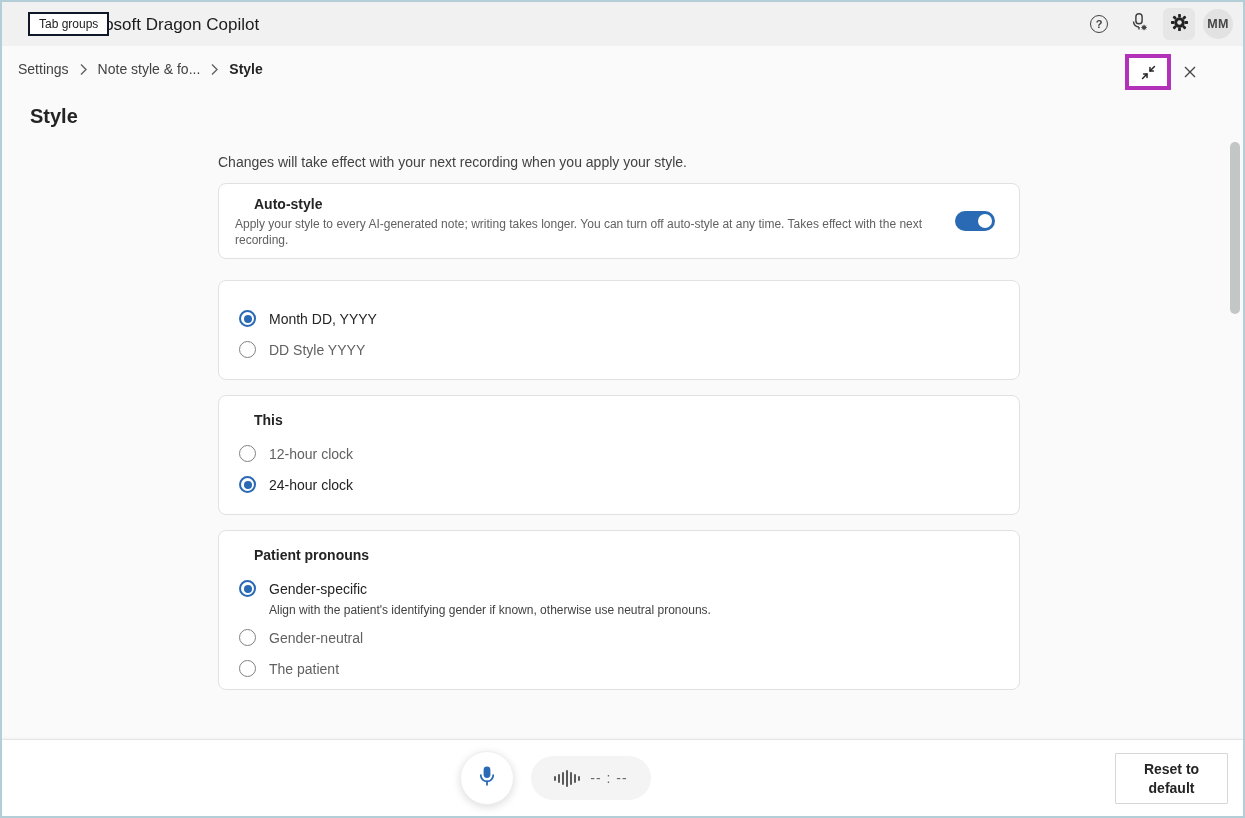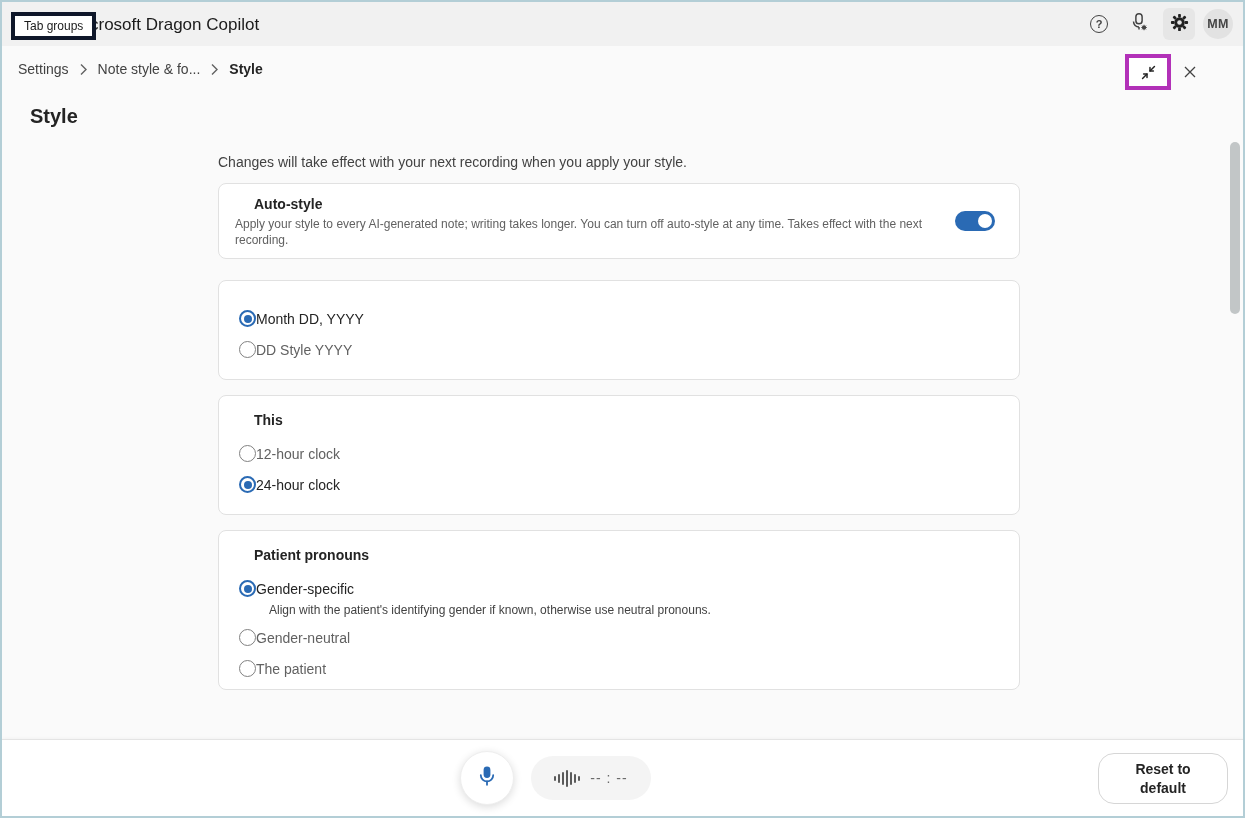--- a/index.html
+++ b/index.html
@@ -4,21 +4,21 @@
 <style>
   * { margin:0; padding:0; box-sizing:border-box; }
   html,body { width:1245px; height:818px; }
   body { font-family:"Liberation Sans","DejaVu Sans",sans-serif; background:#fff; }
 
   .window { position:relative; width:1245px; height:818px; border:2px solid #b3ced6; background:#fafafa; overflow:hidden; }
 
   
   .titlebar { position:absolute; top:0; left:0; right:0; height:44px; background:#f1f1f1; }
   .app-title { position:absolute; left:88px; top:13px; font-size:17px; color:#1b1b1b; }
-  .tooltip { position:absolute; left:9px; top:10px; background:#fff; border:4px solid #0f172a; padding:3px 9px; font-size:12px; color:#1b1b1b; z-index:6; }
+  .tooltip { position:absolute; left:26px; top:10px; background:#fff; border:2px solid #0f172a; padding:3px 9px; font-size:12px; color:#1b1b1b; z-index:6; }
   .titlebar-icons { position:absolute; right:10px; top:0; height:44px; display:flex; align-items:center; gap:8px; }
   .tb-btn { width:32px; height:32px; display:flex; align-items:center; justify-content:center; border-radius:6px; }
   .tb-btn.active { background:#e6e6e6; }
   .help-circle { width:18px; height:18px; border:1.5px solid #424242; border-radius:50%; display:flex; align-items:center; justify-content:center; font-size:11px; color:#424242; font-weight:700; }
   .avatar { width:30px; height:30px; border-radius:50%; background:#e2e2e2; color:#464646; display:flex; align-items:center; justify-content:center; font-size:12.5px; font-weight:700; letter-spacing:.3px; }
 
   
   .crumb-row { position:absolute; top:44px; left:0; right:0; height:46px; display:flex; align-items:center; padding:0 16px; }
   .crumb { font-size:14px; color:#424242; cursor:default; }
   .crumb.current { color:#242424; font-weight:700; }
@@ -44,41 +44,41 @@
   
   .toggle { position:absolute; right:24px; top:50%; width:40px; height:20px; border-radius:10px; cursor:pointer; }
   .c1 .toggle, .c2 .toggle { transform:translateY(-50%); }
   .toggle.on { background:#2a6ab4; }
   .toggle.on .knob { position:absolute; right:3px; top:3px; width:14px; height:14px; background:#fff; border-radius:50%; }
   .toggle.off { background:#fff; border:1px solid #616161; }
   .toggle.off .knob { position:absolute; left:3px; top:2.5px; width:13px; height:13px; background:#474747; border-radius:50%; }
 
   
   .radio-group { margin-top:8px; }
-  .radio-row { display:flex; align-items:center; padding:7px 4px; cursor:pointer; }
+  .radio-row { display:flex; align-items:center; gap:13px; padding:7px 4px; cursor:pointer; }
   .radio { width:17px; height:17px; border-radius:50%; flex:0 0 auto; position:relative; }
   .radio.sel { border:2px solid #2a6ab4; background:#fff; }
   .radio.sel::after { content:""; position:absolute; left:50%; top:50%; width:8px; height:8px; margin:-4px 0 0 -4px; background:#2a6ab4; border-radius:50%; }
   .radio.unsel { border:1.5px solid #818181; background:#fff; }
   .radio-label { font-size:14px; }
   .radio-label.sel-text { color:#242424; }
   .radio-label.unsel-text { color:#616161; }
   .radio-sub { font-size:12px; color:#424242; margin:-2px 0 4px 34px; line-height:16px; }
 
   
   .scroll-thumb { position:absolute; right:3px; top:140px; width:10px; height:172px; background:#c2c6c7; border-radius:5px; z-index:4; }
 
   
   .footer { position:absolute; left:0; right:0; bottom:0; height:77px; background:#fff; border-top:1px solid #e4e4e4; box-shadow:0 -1px 3px rgba(0,0,0,.03); z-index:10; }
   .mic-btn { position:absolute; left:458px; top:11px; width:54px; height:54px; border-radius:50%; background:#fff; border:1px solid #eee; box-shadow:0 2px 8px rgba(0,0,0,.14); display:flex; align-items:center; justify-content:center; cursor:pointer; }
   .timer-pill { position:absolute; left:529px; top:16px; width:120px; height:44px; background:#f4f4f4; border-radius:22px; display:flex; align-items:center; justify-content:center; gap:10px; cursor:pointer; }
   .timer-text { font-size:14px; color:#6b6b6b; letter-spacing:1px; }
   .wave { display:flex; align-items:center; gap:2px; height:18px; }
   .wave i { display:block; width:2px; background:#5a5a5a; border-radius:1px; }
-  .reset-btn { position:absolute; right:15px; top:13px; width:130px; height:51px; background:#fff; border:1px solid #d6d6d6; border-radius:16px; font-family:inherit; font-size:14px; font-weight:600; color:#242424; line-height:19px; cursor:pointer; padding:0 16px; }
+  .reset-btn { position:absolute; right:15px; top:13px; width:113px; height:51px; background:#fff; border:1px solid #d6d6d6; border-radius:1px; font-family:inherit; font-size:14px; font-weight:600; color:#242424; line-height:19px; cursor:pointer; padding:0 6px; }
 </style>
 </head>
 <body>
 
 <div class="window">
 
   <div class="titlebar">
     <div class="app-title">crosoft Dragon Copilot</div>
     <div class="titlebar-icons">
       <div class="tb-btn">

